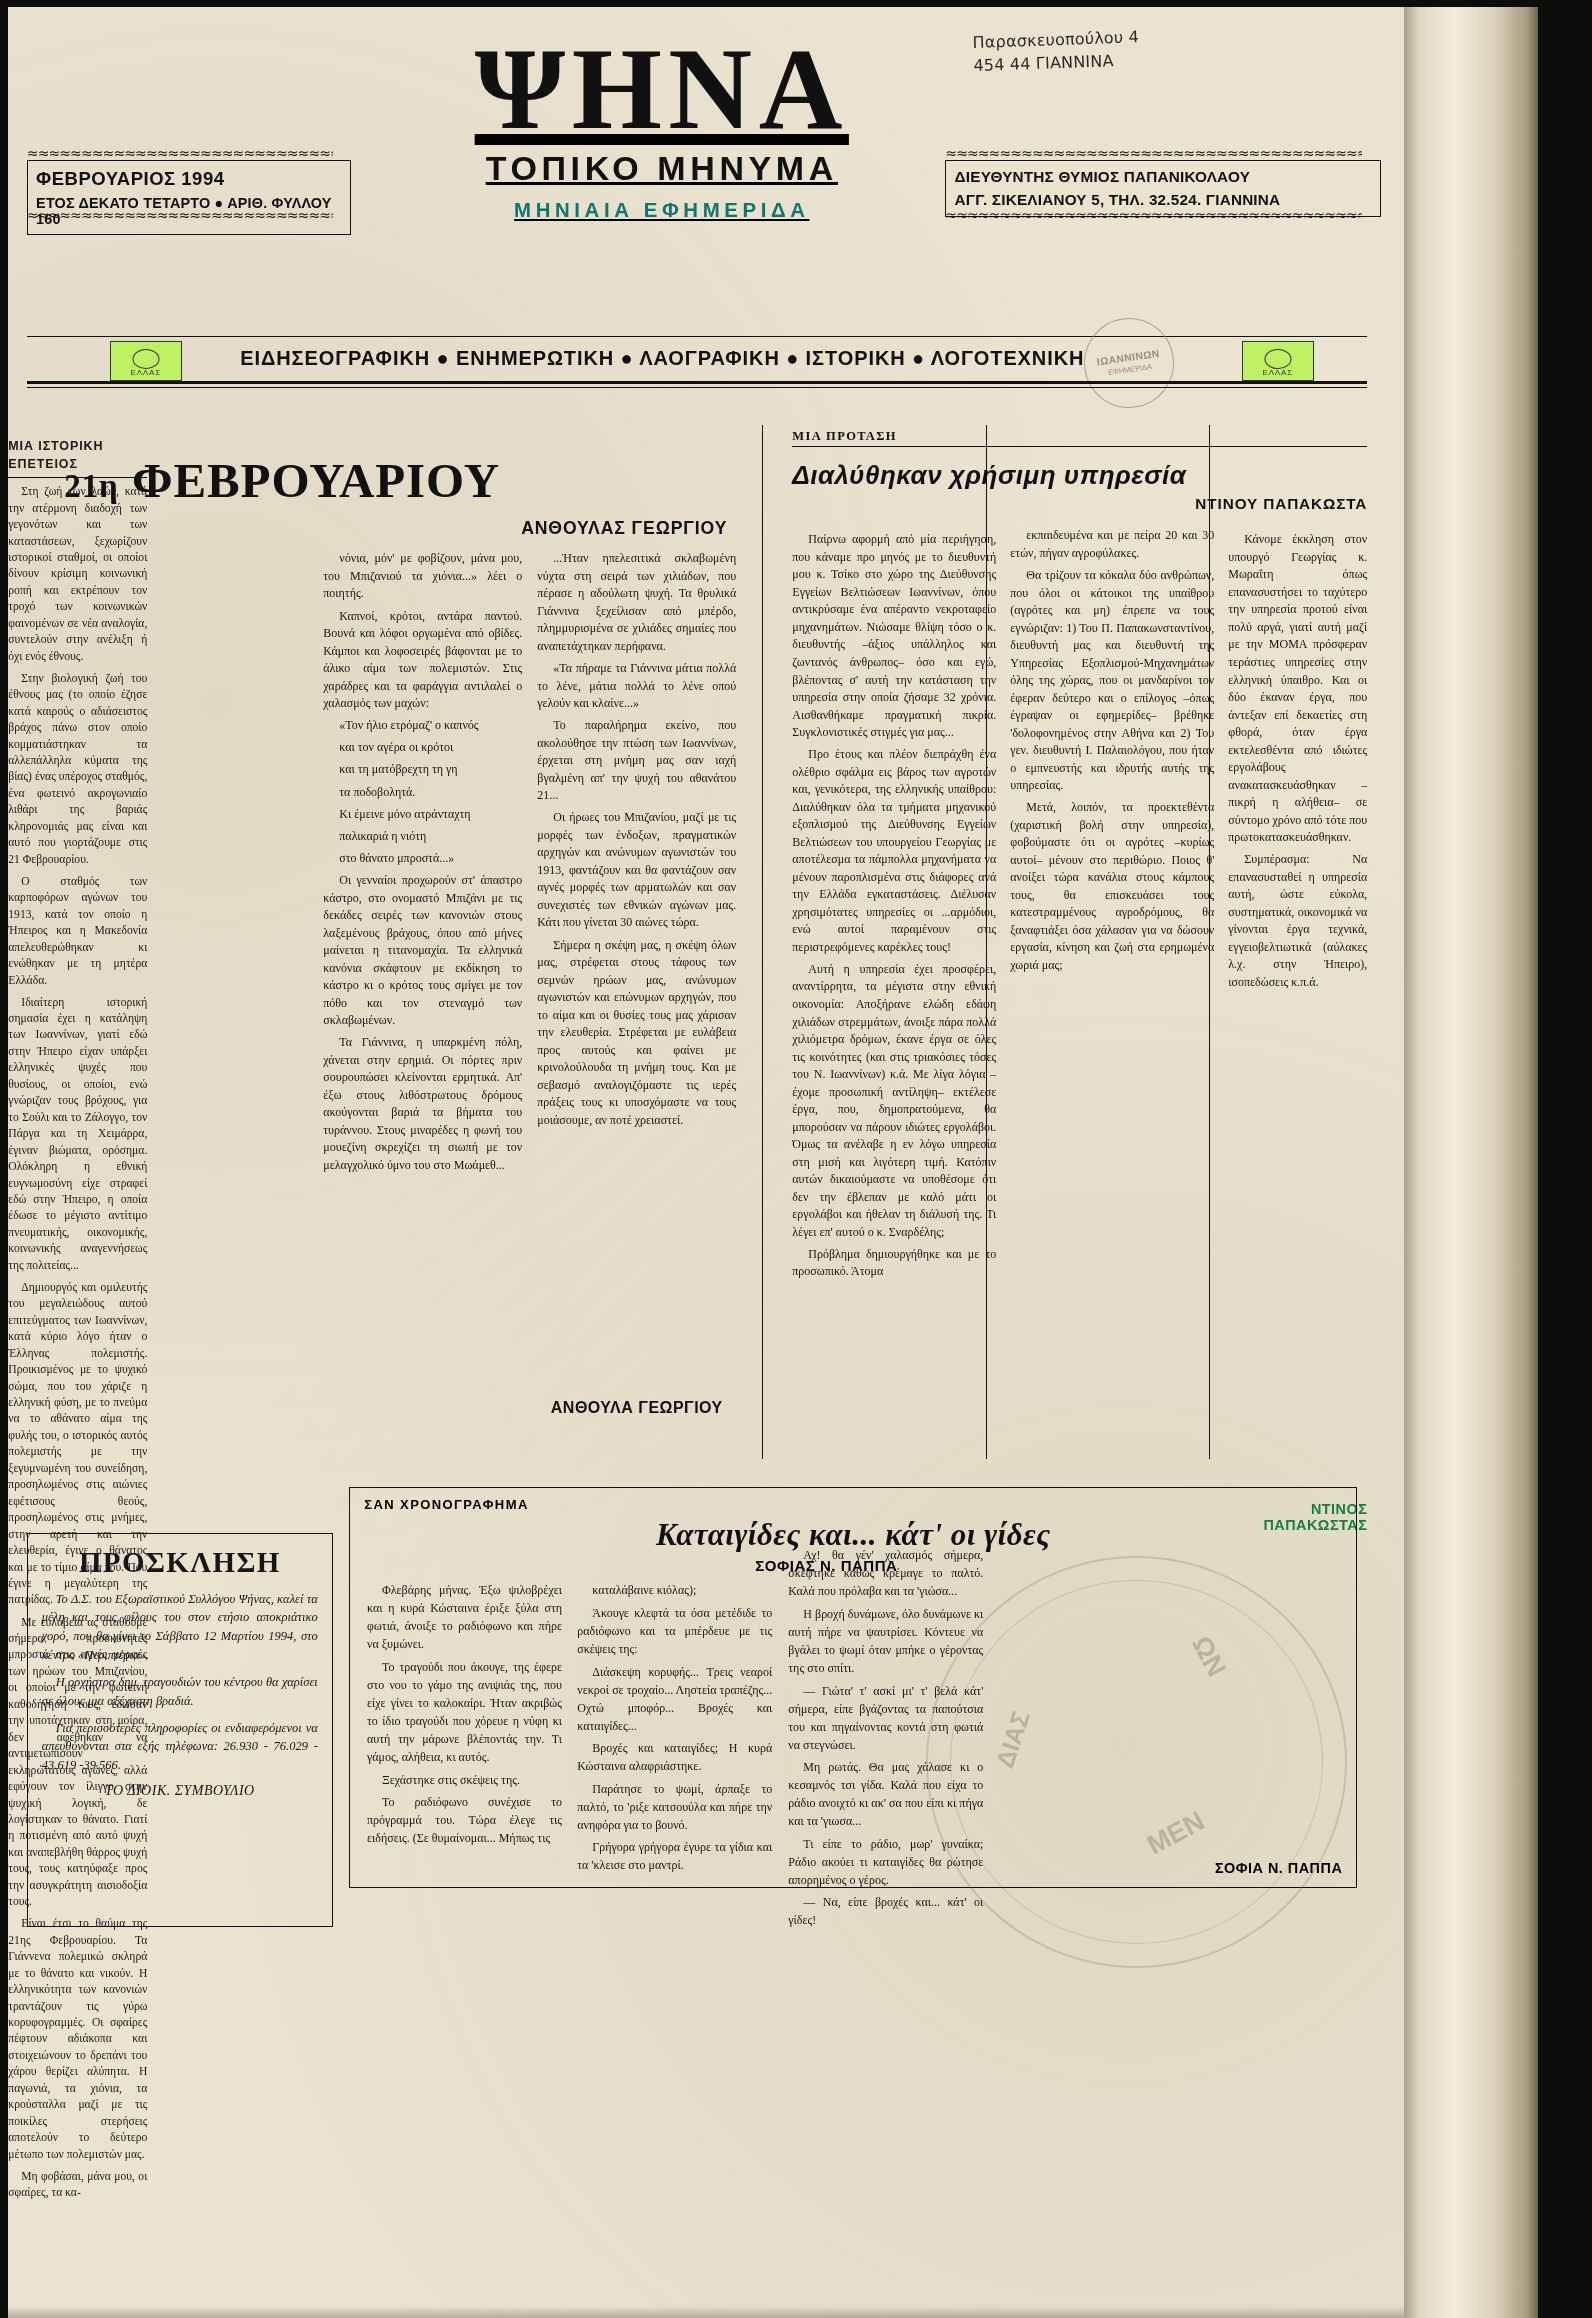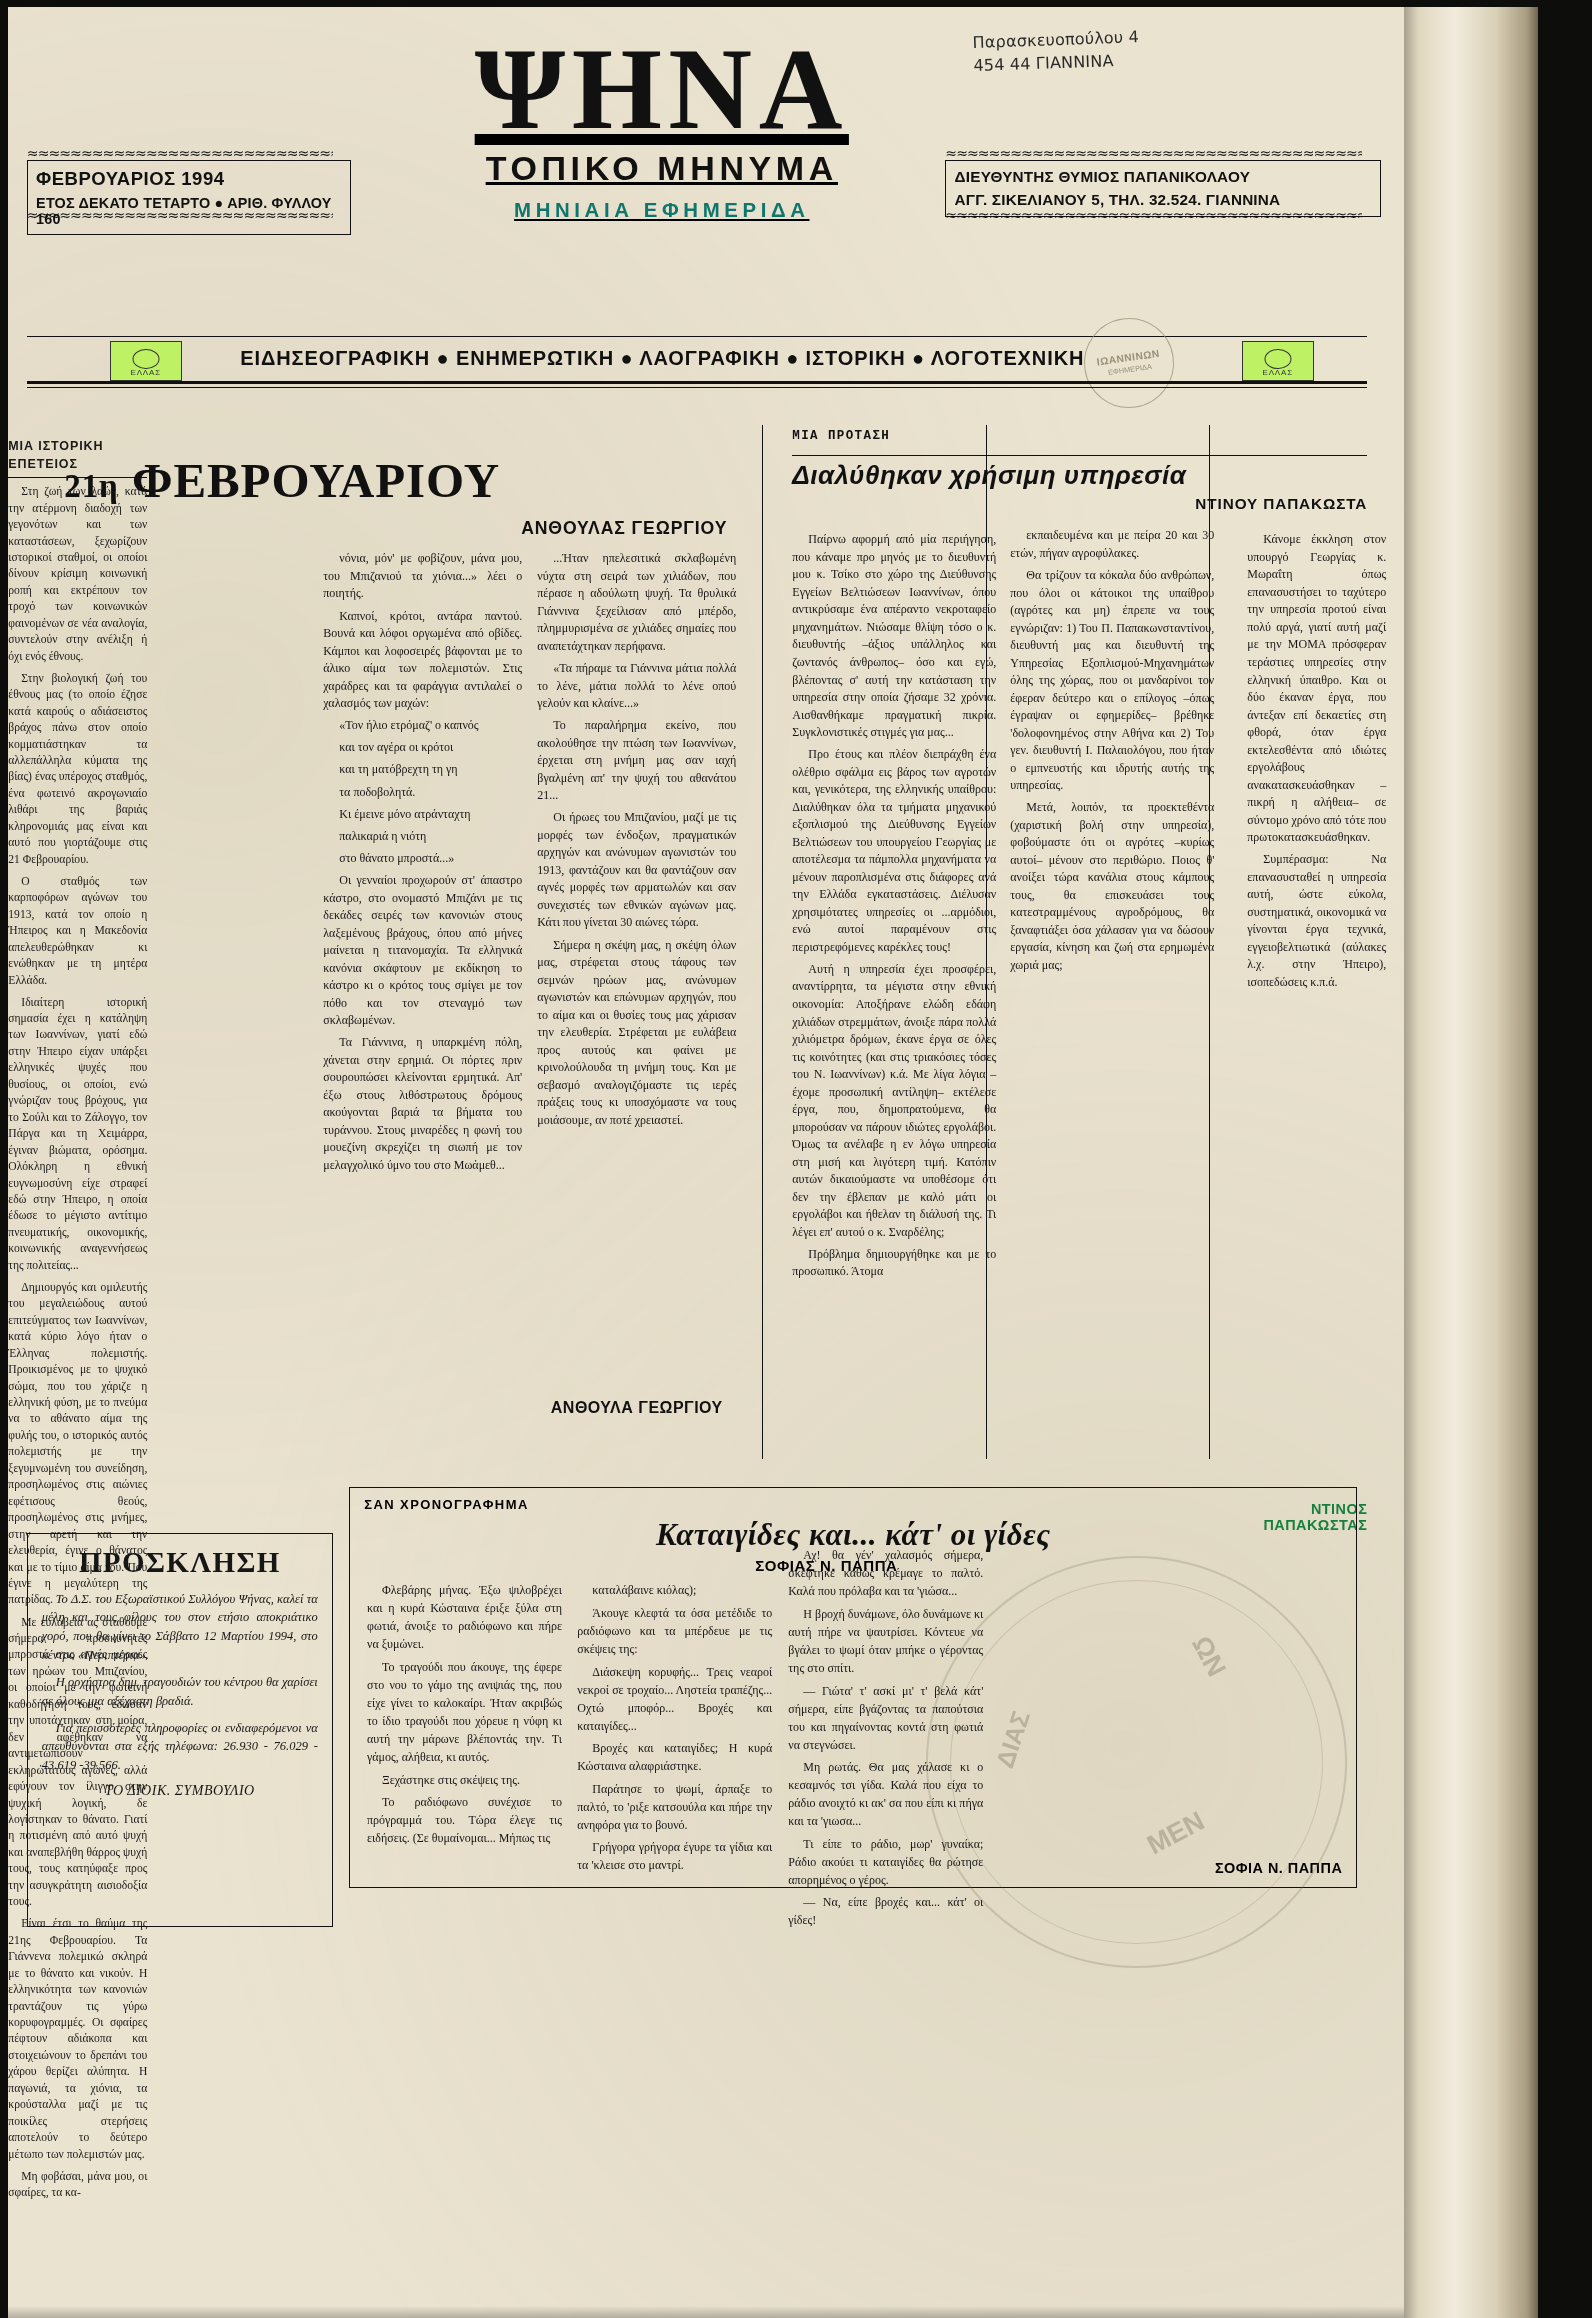--- a/index.html
+++ b/index.html
@@ -123,22 +123,22 @@
   .rule-thin{position:absolute;left:18.5px;top:380px;width:1340px;height:0.9px;background:#111;}
 
   
   .body-area{position:absolute;left:0;top:390px;width:1396px;}
 
   .col{position:absolute;font-family:"Liberation Serif",serif;color:#161616;}
   .col p{margin:0 0 4.6px 0;text-align:justify;text-indent:16px;}
 
   
   .kicker{
-    font-family:Liberation Mono, monospace;font-weight:bold;font-size:12.5px;
-    letter-spacing:1.4px;color:#111;border-bottom:1.4px solid #111;padding-bottom:12px;
+    font-family:Liberation Serif, serif;font-weight:bold;font-size:12.5px;
+    letter-spacing:1.4px;color:#111;border-bottom:1.4px solid #111;padding-bottom:2px;
     margin-bottom:7.4px;
   }
 
   
   .col-edge{
     left:0;top:41px;width:139px;font-size:11.6px;line-height:1.42;color:#1a1a1a;
   }
   .col-edge p{text-indent:13px;margin-bottom:5.6px;}
   .col-edge .topline{
     font-family:"Liberation Sans",sans-serif;font-weight:bold;font-size:12.5px;
@@ -371,21 +371,21 @@
         <p>Παίρνω αφορμή από μία περιήγηση, που κάναμε προ μηνός με το διευθυντή μου κ. Τσίκο στο χώρο της Διεύθυνσης Εγγείων Βελτιώσεων Ιωαννίνων, όπου αντικρύσαμε ένα απέραντο νεκροταφείο μηχανημάτων. Νιώσαμε θλίψη τόσο ο κ. διευθυντής –άξιος υπάλληλος και ζωντανός άνθρωπος– όσο και εγώ, βλέποντας σ' αυτή την κατάσταση την υπηρεσία στην οποία ζήσαμε 32 χρόνια. Αισθανθήκαμε πραγματική πικρία. Συγκλονιστικές στιγμές για μας...</p>
         <p>Προ έτους και πλέον διεπράχθη ένα ολέθριο σφάλμα εις βάρος των αγροτών και, γενικότερα, της ελληνικής υπαίθρου: Διαλύθηκαν όλα τα τμήματα μηχανικού εξοπλισμού της Διεύθυνσης Εγγείων Βελτιώσεων του υπουργείου Γεωργίας με αποτέλεσμα τα πάμπολλα μηχανήματα να μένουν παροπλισμένα στις διάφορες ανά την Ελλάδα εγκαταστάσεις. Διέλυσαν χρησιμότατες υπηρεσίες οι ...αρμόδιοι, ενώ αυτοί παραμένουν στις περιστρεφόμενες καρέκλες τους!</p>
         <p>Αυτή η υπηρεσία έχει προσφέρει, αναντίρρητα, τα μέγιστα στην εθνική οικονομία: Αποξήρανε ελώδη εδάφη χιλιάδων στρεμμάτων, άνοιξε πάρα πολλά χιλιόμετρα δρόμων, έκανε έργα σε όλες τις κοινότητες (και στις τριακόσιες τόσες του Ν. Ιωαννίνων) κ.ά. Με λίγα λόγια –έχομε προσωπική αντίληψη– εκτέλεσε έργα, που, δημοπρατούμενα, θα μπορούσαν να πάρουν ιδιώτες εργολάβοι. Όμως τα ανέλαβε η εν λόγω υπηρεσία στη μισή και λιγότερη τιμή. Κατόπιν αυτών δικαιούμαστε να υποθέσομε ότι δεν την έβλεπαν με καλό μάτι οι εργολάβοι και ήθελαν τη διάλυσή της. Τι λέγει επ' αυτού ο κ. Σναρδέλης;</p>
         <p>Πρόβλημα δημιουργήθηκε και με το προσωπικό. Άτομα</p>
       </div>
       <div class="col col-d" style="top:130px;">
         <p>εκπαιδευμένα και με πείρα 20 και 30 ετών, πήγαν αγροφύλακες.</p>
         <p>Θα τρίζουν τα κόκαλα δύο ανθρώπων, που όλοι οι κάτοικοι της υπαίθρου (αγρότες και μη) έπρεπε να τους εγνώριζαν: 1) Του Π. Παπακωνσταντίνου, διευθυντή μας και διευθυντή της Υπηρεσίας Εξοπλισμού-Μηχανημάτων όλης της χώρας, που οι μανδαρίνοι τον έφεραν δεύτερο και ο επίλογος –όπως έγραψαν οι εφημερίδες– βρέθηκε 'δολοφονημένος στην Αθήνα και 2) Του γεν. διευθυντή Ι. Παλαιολόγου, που ήταν ο εμπνευστής και ιδρυτής αυτής της υπηρεσίας.</p>
         <p>Μετά, λοιπόν, τα προεκτεθέντα (χαριστική βολή στην υπηρεσία), φοβούμαστε ότι οι αγρότες –κυρίως αυτοί– μένουν στο περιθώριο. Ποιος θ' ανοίξει τώρα κανάλια στους κάμπους τους, θα επισκευάσει τους κατεστραμμένους αγροδρόμους, θα ξαναφτιάξει όσα χάλασαν για να δώσουν εργασία, κίνηση και ζωή στα ερημωμένα χωριά μας;</p>
       </div>
-      <div class="col col-e" style="top:134px;margin-left:19px;">
+      <div class="col col-e" style="top:134px;">
         <p>Κάνομε έκκληση στον υπουργό Γεωργίας κ. Μωραΐτη όπως επανασυστήσει το ταχύτερο την υπηρεσία προτού είναι πολύ αργά, γιατί αυτή μαζί με την ΜΟΜΑ πρόσφεραν τεράστιες υπηρεσίες στην ελληνική ύπαιθρο. Και οι δύο έκαναν έργα, που άντεξαν επί δεκαετίες στη φθορά, όταν έργα εκτελεσθέντα από ιδιώτες εργολάβους ανακατασκευάσθηκαν –πικρή η αλήθεια– σε σύντομο χρόνο από τότε που πρωτοκατασκευάσθηκαν.</p>
         <p>Συμπέρασμα: Να επανασυσταθεί η υπηρεσία αυτή, ώστε εύκολα, συστηματικά, οικονομικά να γίνονται έργα τεχνικά, εγγειοβελτιωτικά (αύλακες λ.χ. στην Ήπειρο), ισοπεδώσεις κ.π.ά.</p>
       </div>
       <div class="byline2b">ΝΤΙΝΟΣ ΠΑΠΑΚΩΣΤΑΣ</div>
 
       <div class="invite">
         <div class="ititle">ΠΡΟΣΚΛΗΣΗ</div>
         <p>Το Δ.Σ. του Εξωραϊστικού Συλλόγου Ψήνας, καλεί τα μέλη και τους φίλους του στον ετήσιο αποκριάτικο χορό, που θα γίνει το Σάββατο 12 Μαρτίου 1994, στο κέντρο «Περιπτέρια».</p>
         <p>Η ορχήστρα δημ. τραγουδιών του κέντρου θα χαρίσει σε όλους μια αξέχαστη βραδιά.</p>
         <p>Για περισσότερες πληροφορίες οι ενδιαφερόμενοι να απευθύνονται στα εξής τηλέφωνα: 26.930 - 76.029 - 43.619 -39.566.</p>

